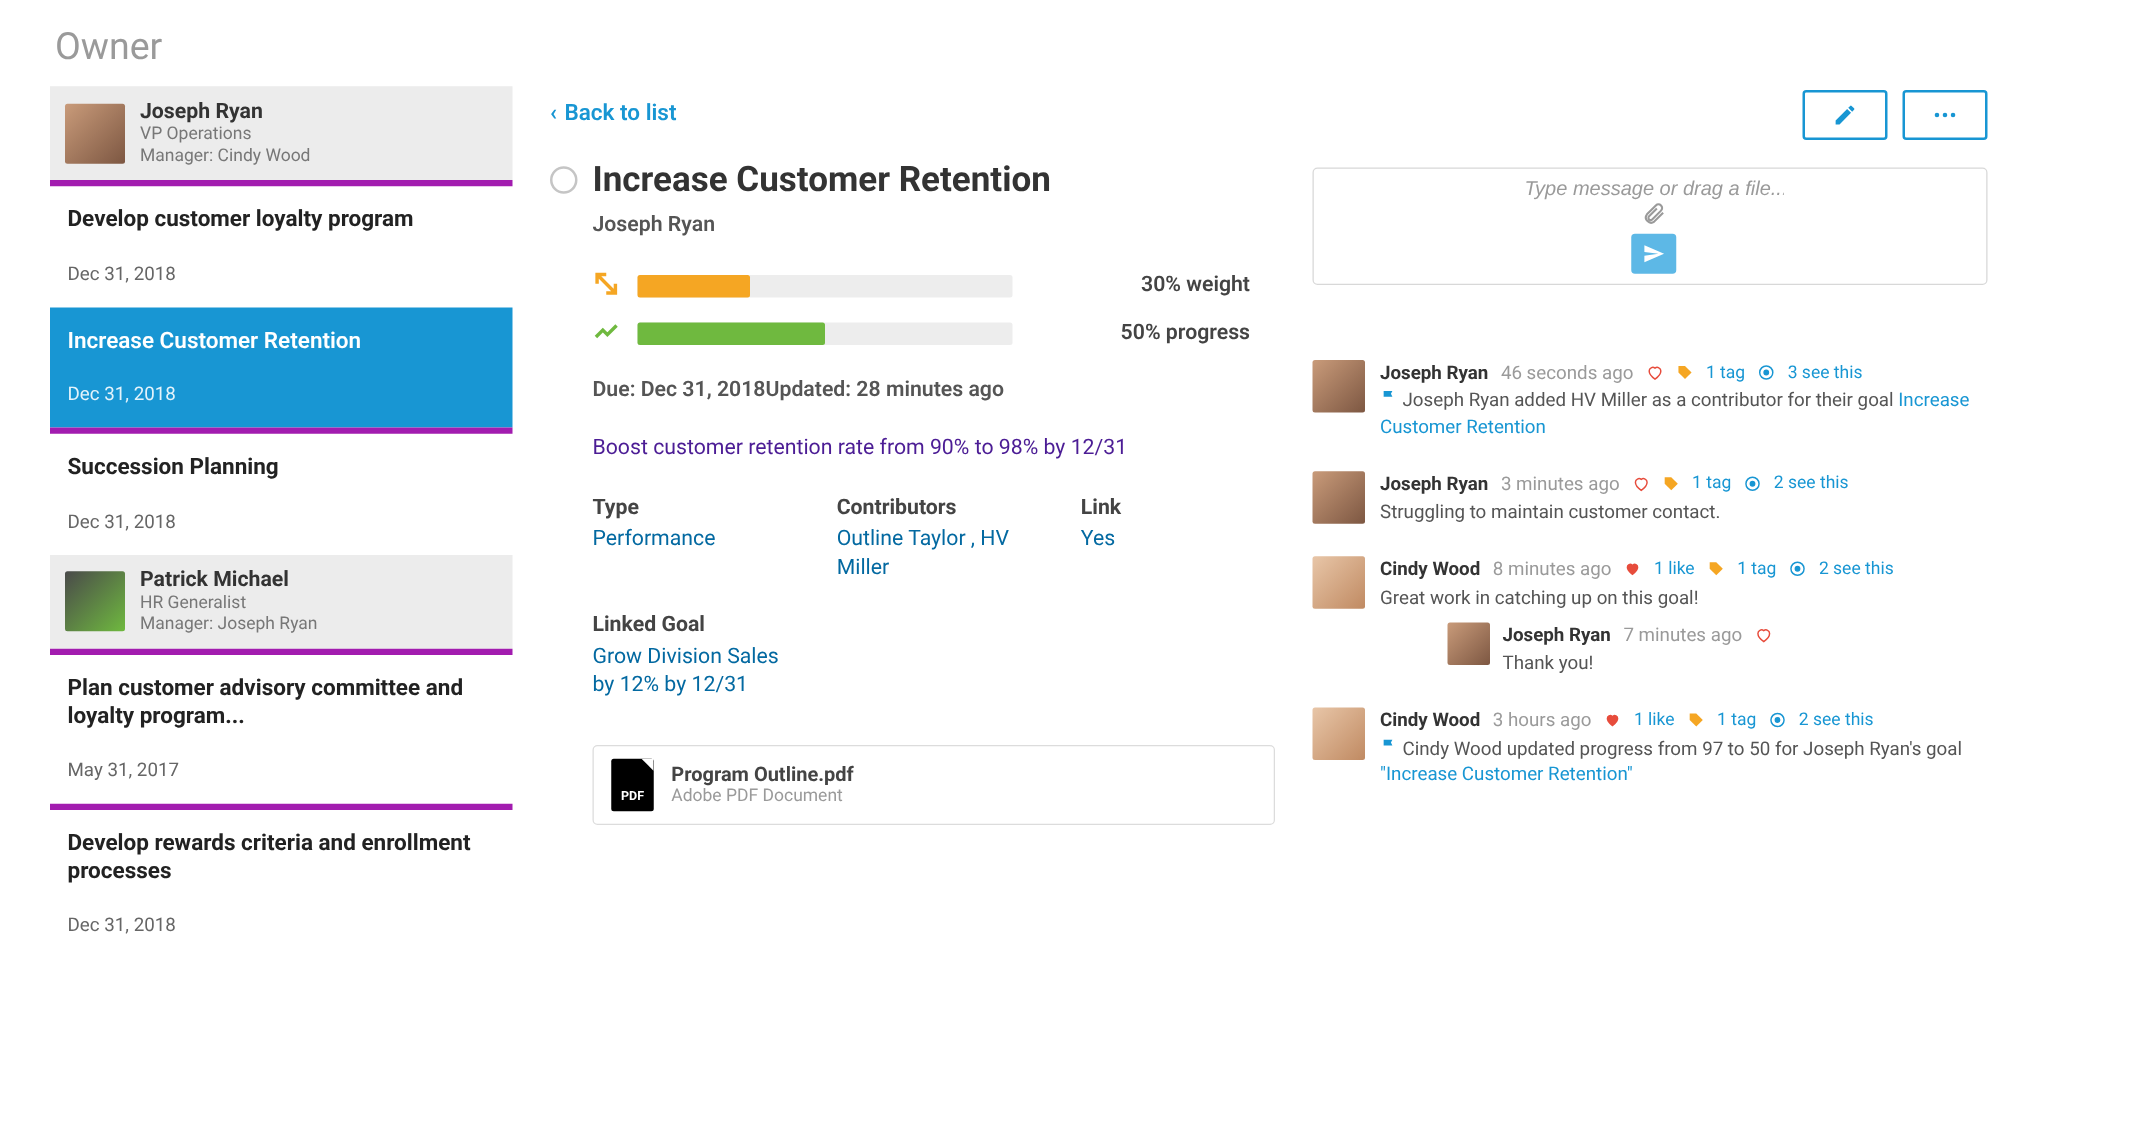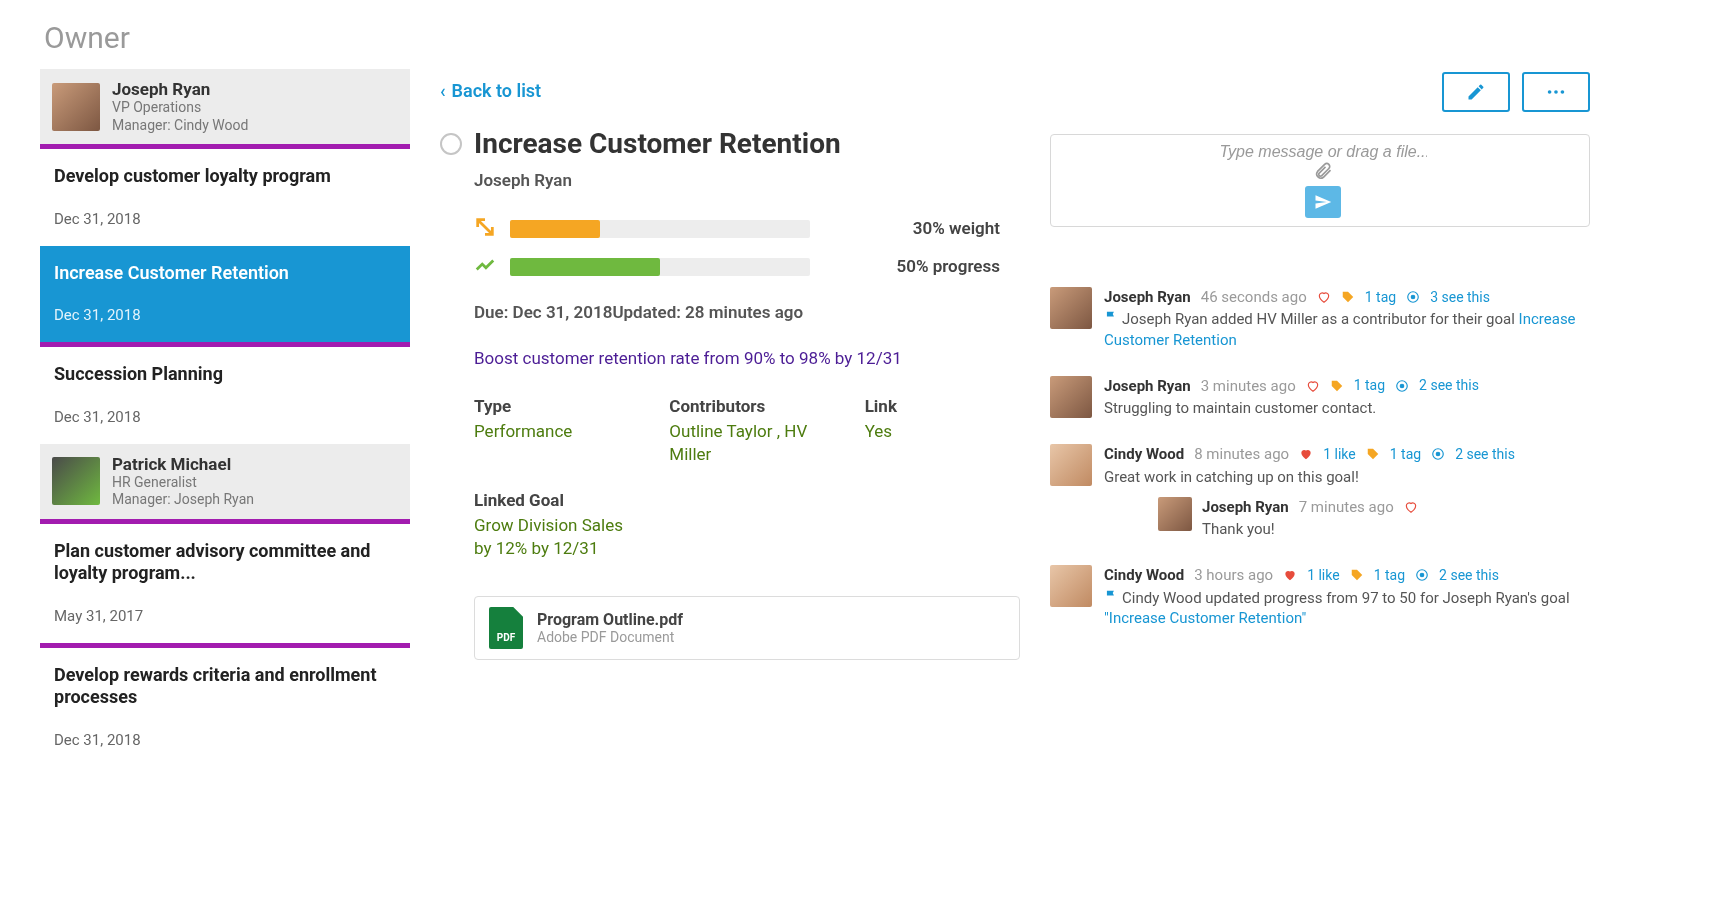--- a/index.html
+++ b/index.html
@@ -147,33 +147,33 @@
     font-size: 17px;
     color: #4c1d95;
   }
   .grid2 {
     display: grid;
     grid-template-columns: 1fr 1fr 1fr;
     gap: 24px 40px;
     margin: 28px 0 0 34px;
   }
   .field-label { font-size: 17px; font-weight: 700; color: #444; margin-bottom: 4px; }
-  .field-value { font-size: 17px; color: #4d7c0f; line-height: 1.35; }
+  .field-value { font-size: 17px; color: #0369a1; line-height: 1.35; }
   .attachment {
     border: 1px solid #dcdcdc;
     border-radius: 4px;
     display: flex;
     align-items: center;
     gap: 14px;
     padding: 10px 14px;
     margin: 36px 0 0 34px;
   }
   .pdf-icon {
     width: 34px; height: 42px;
-    background: #15803d;
+    background: #000000;
     position: relative;
     border-radius: 2px;
     display: flex;
     align-items: flex-end;
     justify-content: center;
     color: #fff;
     font-size: 10px;
     font-weight: 700;
     padding-bottom: 6px;
   }

